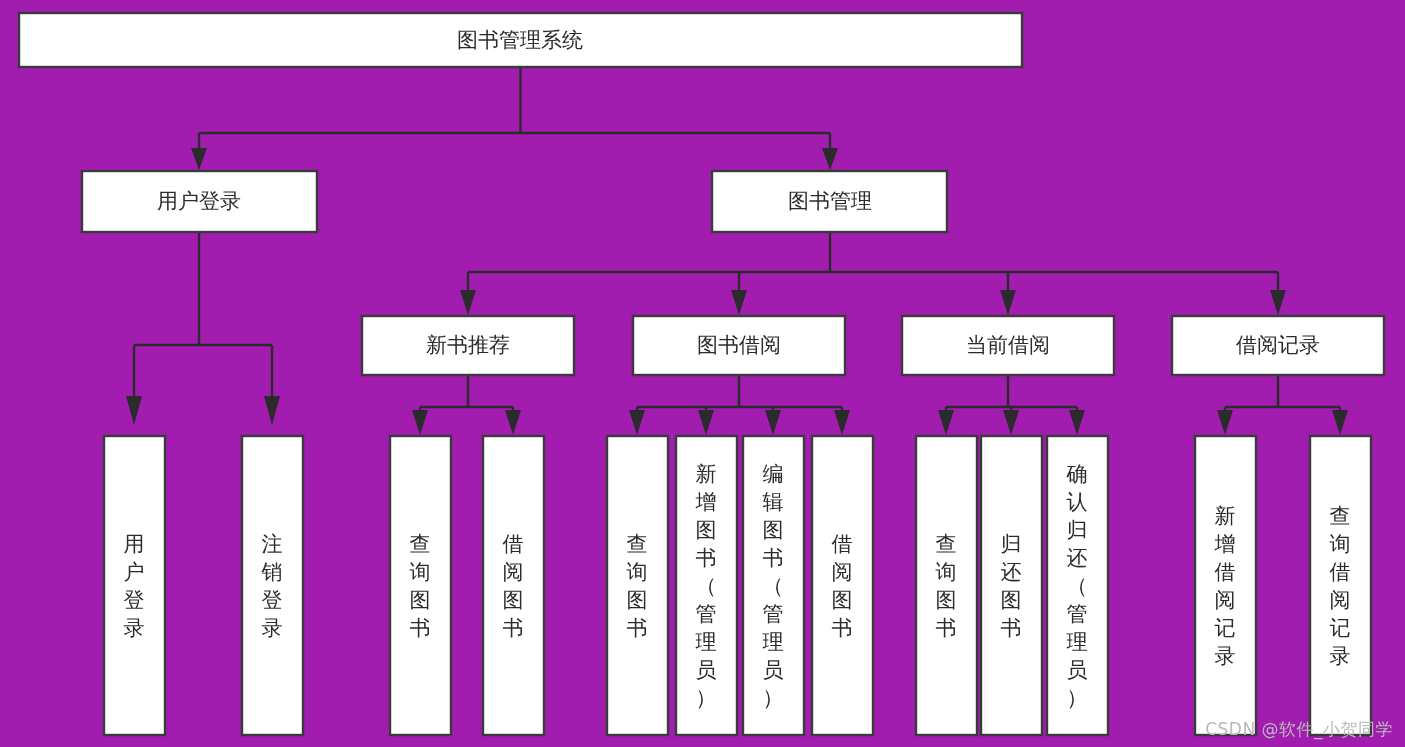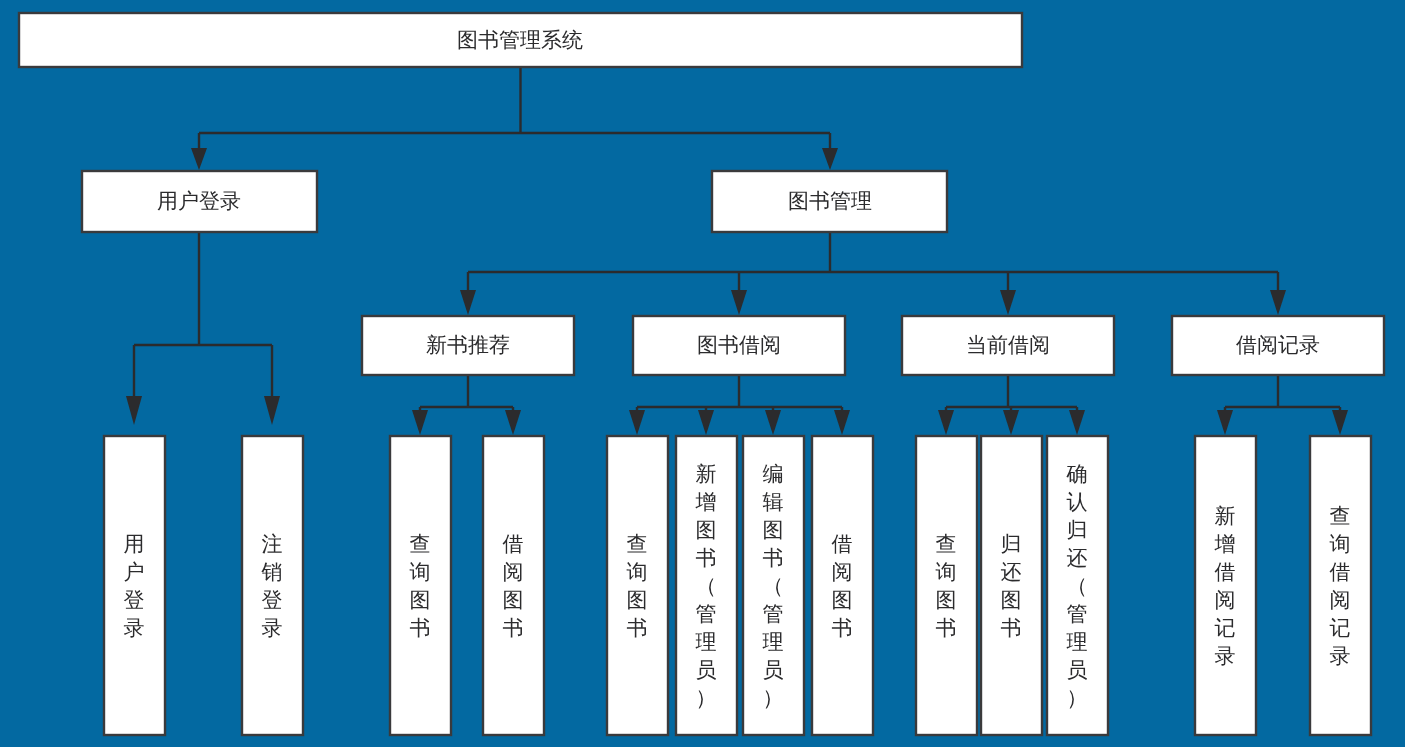--- a/index.html
+++ b/index.html
@@ -10,21 +10,21 @@
   body {
     width: 1405px;
     height: 747px;
     font-family: "DejaVu Sans", "Liberation Sans", sans-serif;
     overflow: hidden;
   }
   #diagram-root {
     position: relative;
     width: 1405px;
     height: 747px;
-    background: #0369a1;
+    background: #a21caf;
   }
   svg#flow-svg {
     position: absolute;
     top: 0;
     left: 0;
     width: 1405px;
     height: 747px;
     display: block;
   }
   .node-box {
@@ -223,14 +223,15 @@
       <rect class="node-box" x="1195" y="436" width="61" height="299"></rect>
       <text class="node-label-vertical" x="1225" y="0"><tspan x="1225" y="523.3">新</tspan><tspan x="1225" y="551.3">增</tspan><tspan x="1225" y="579.3">借</tspan><tspan x="1225" y="607.3">阅</tspan><tspan x="1225" y="635.3">记</tspan><tspan x="1225" y="663.3">录</tspan></text>
     </g>
     <g>
       <rect class="node-box" x="1310" y="436" width="61" height="299"></rect>
       <text class="node-label-vertical" x="1340" y="0"><tspan x="1340" y="523.3">查</tspan><tspan x="1340" y="551.3">询</tspan><tspan x="1340" y="579.3">借</tspan><tspan x="1340" y="607.3">阅</tspan><tspan x="1340" y="635.3">记</tspan><tspan x="1340" y="663.3">录</tspan></text>
     </g>
 
   </svg>
 
+  <div class="watermark">CSDN @软件_小贺同学</div>
 
 </div>
 
 </body></html>

